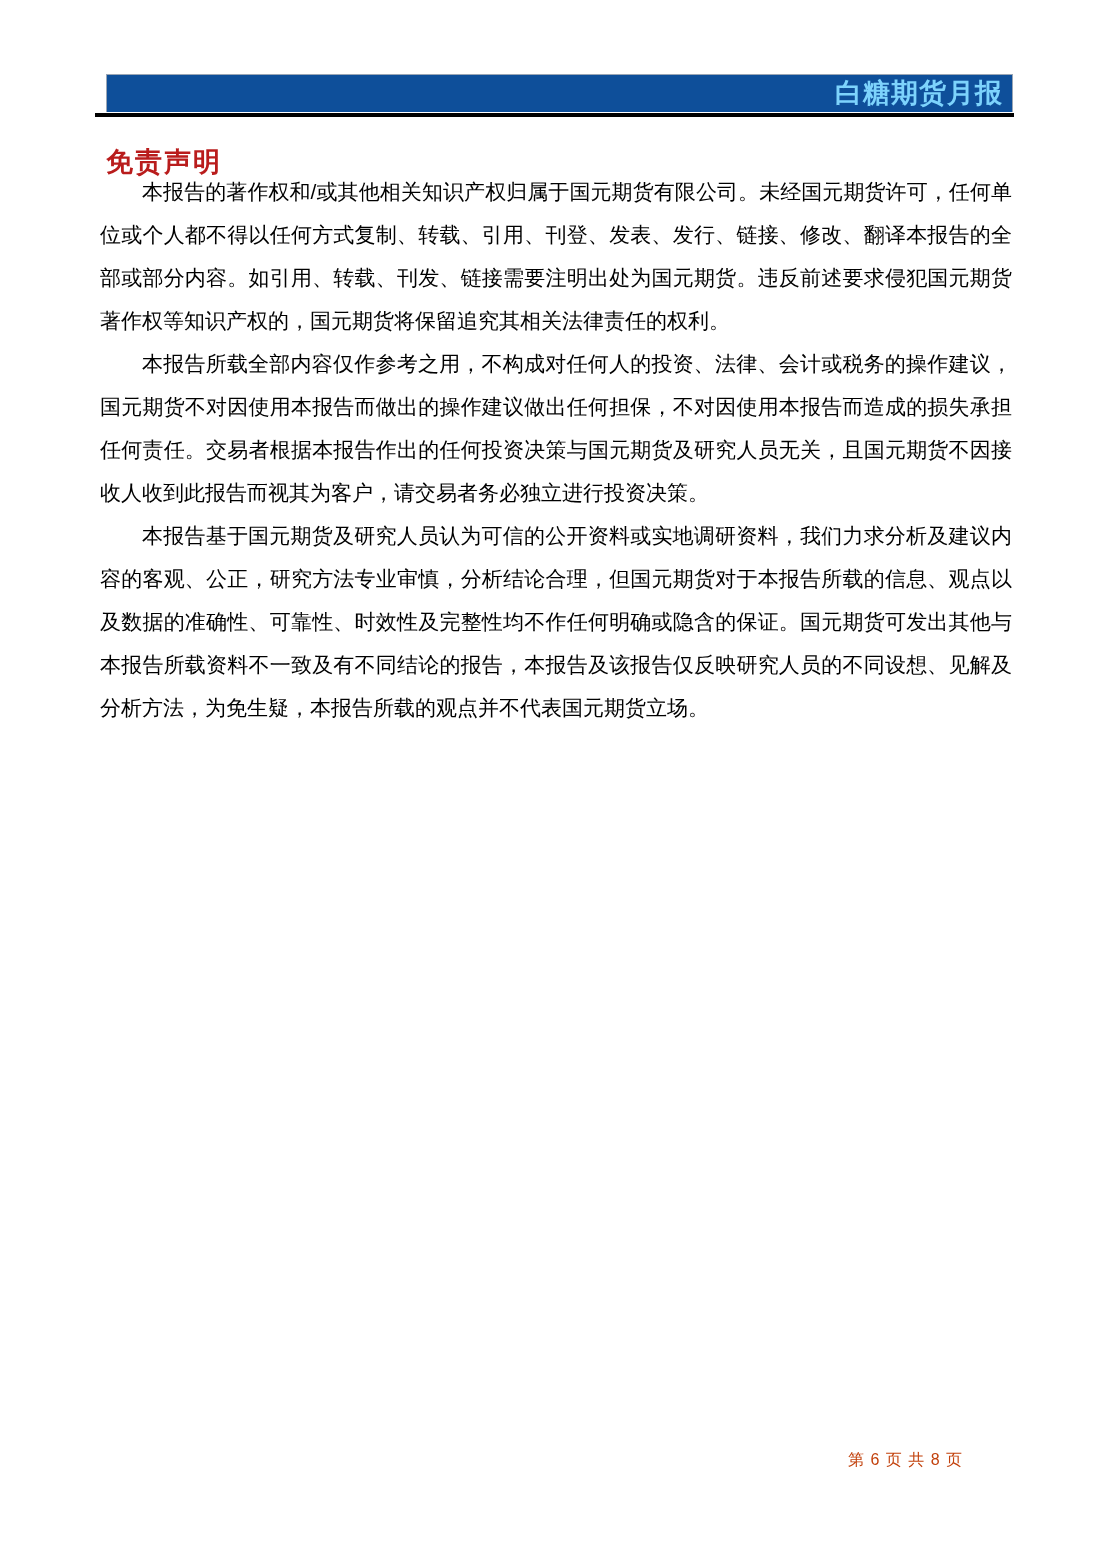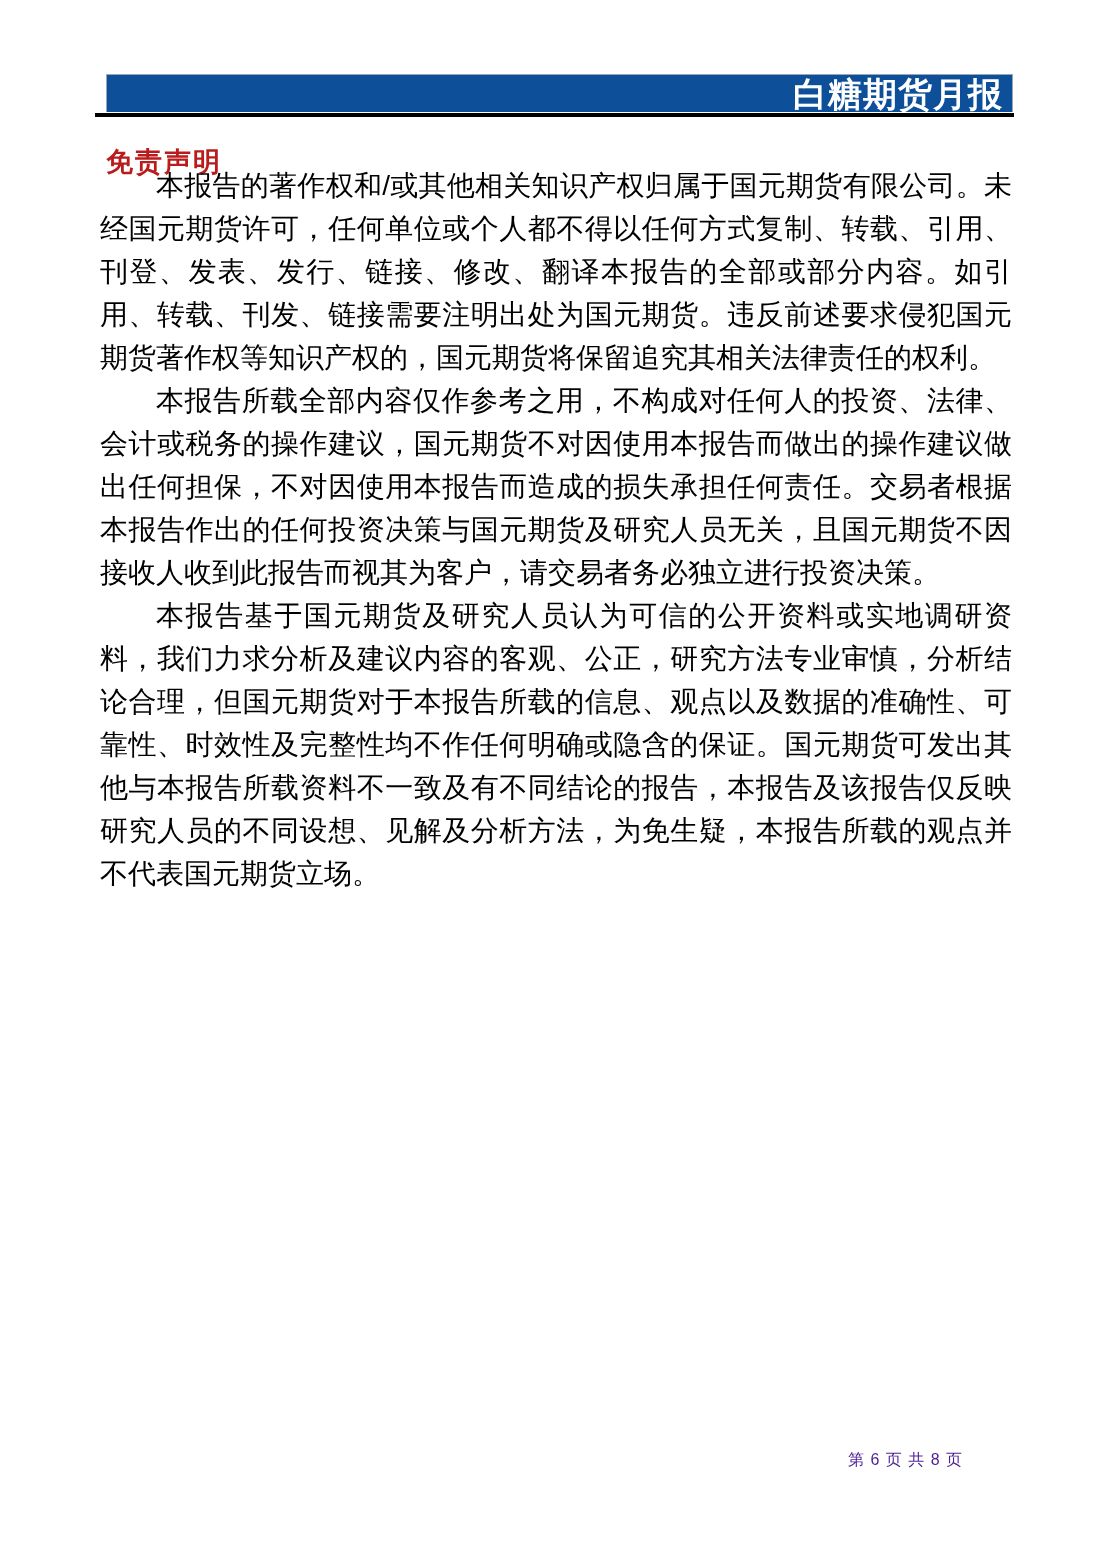--- a/index.html
+++ b/index.html
@@ -34,58 +34,58 @@
     height: 38px;
     background: #0E4F9A;
     border: 1px solid #9aa6b5;
     border-bottom: none;
     display: flex;
     align-items: center;
     justify-content: flex-end;
     padding-right: 9px;
   }
   .header-title {
-    color: #ffffff;
-    font-size: 34px;
+    color: #7dd3fc;
+    font-size: 27px;
     font-weight: bold;
     letter-spacing: 1px;
     line-height: 1;
   }
   
   .disclaimer-heading {
     position: absolute;
     left: 106px;
     top: 126px;
     color: #b91c1c;
     font-size: 27px;
     font-weight: bold;
     letter-spacing: 2px;
   }
   
   .content {
     position: absolute;
     left: 100px;
-    top: 164px;
+    top: 170px;
     width: 912px;
     color: #000000;
-    font-size: 28px;
+    font-size: 21px;
     line-height: 43px;
     text-align: justify;
     text-justify: inter-ideograph;
   }
   .content p {
     margin: 0;
     text-indent: 2em;
   }
   
   .footer-page {
     position: absolute;
     top: 1450px;
     right: 139px;
-    color: #4c1d95;
+    color: #c2410c;
     font-size: 16px;
     letter-spacing: 1px;
   }
 </style>
 </head>
 <body>
 
 <div class="page">
 
   <div class="header-bar">

